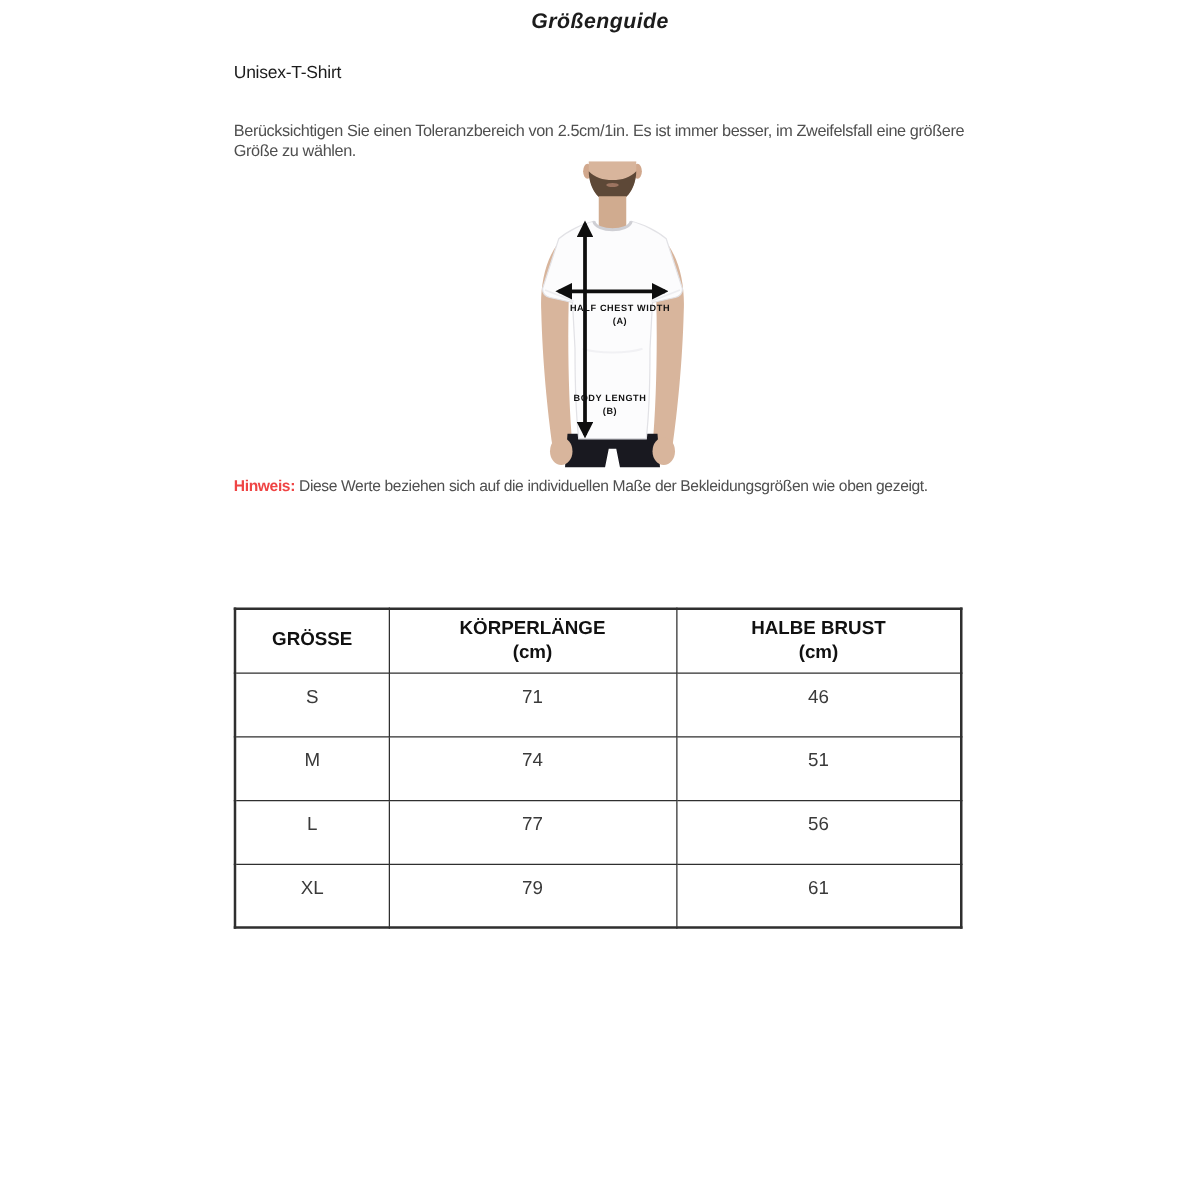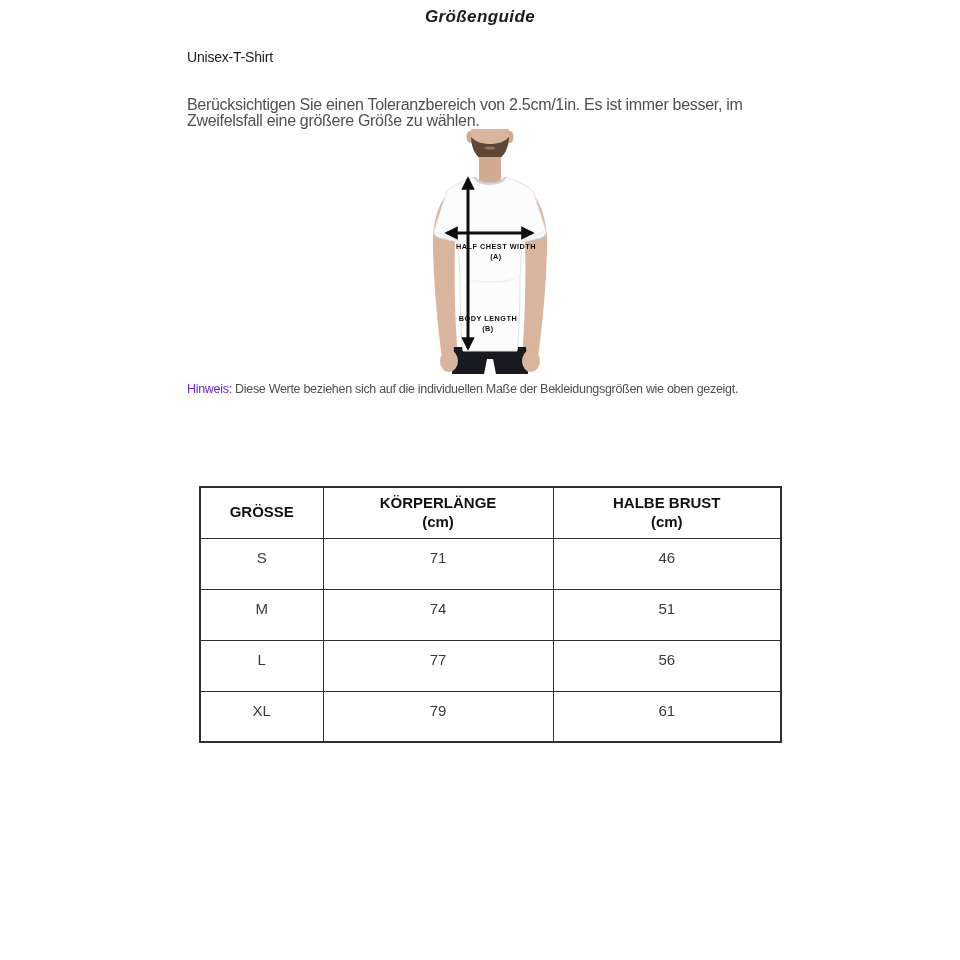--- a/index.html
+++ b/index.html
@@ -10,37 +10,36 @@
     position: absolute; top: 7px; left: 0; width: 960px;
     text-align: center; font-size: 17px; font-weight: bold;
     letter-spacing: 0.4px; color: #1c1c1c; font-style: italic;
   }
   .product-name {
     position: absolute; top: 49px; left: 187px;
     font-size: 14px; font-weight: normal; letter-spacing: -0.2px; color: #1c1c1c;
   }
   .intro-text {
     position: absolute; top: 97px; left: 187px; width: 596px;
-    font-size: 16px; letter-spacing: -0.3px; line-height: 16px; color: #4f4f4f;
+    font-size: 13px; letter-spacing: -0.3px; line-height: 16px; color: #4f4f4f;
   }
   .figure-wrap {
     position: absolute; top: 129px; left: 406px; width: 185px; height: 245px;
   }
   .figure-wrap svg { display: block; }
   .note-line {
     position: absolute; top: 382px; left: 187px; width: 640px;
     font-size: 12.5px; letter-spacing: -0.3px; color: #4f4f4f; white-space: nowrap;
   }
-  .note-line strong { color: #6d28d9; font-weight: normal; }
+  .note-line strong { color: #ef4444; font-weight: bold; }
 
   .size-table {
     position: absolute; top: 486px; left: 187px;
     border-collapse: collapse; table-layout: fixed;
     border: 2px solid #2f2f2f;
-    margin-left: 12px;
   }
   .size-table col.c1 { width: 123px; }
   .size-table col.c2 { width: 230px; }
   .size-table col.c3 { width: 228px; }
   .size-table th, .size-table td {
     border: 1.5px solid #2f2f2f; text-align: center;
   }
   .size-table th {
     height: 51px; font-size: 15px; font-weight: bold; color: #111;
     line-height: 1.25; vertical-align: middle; padding: 2px 0;

